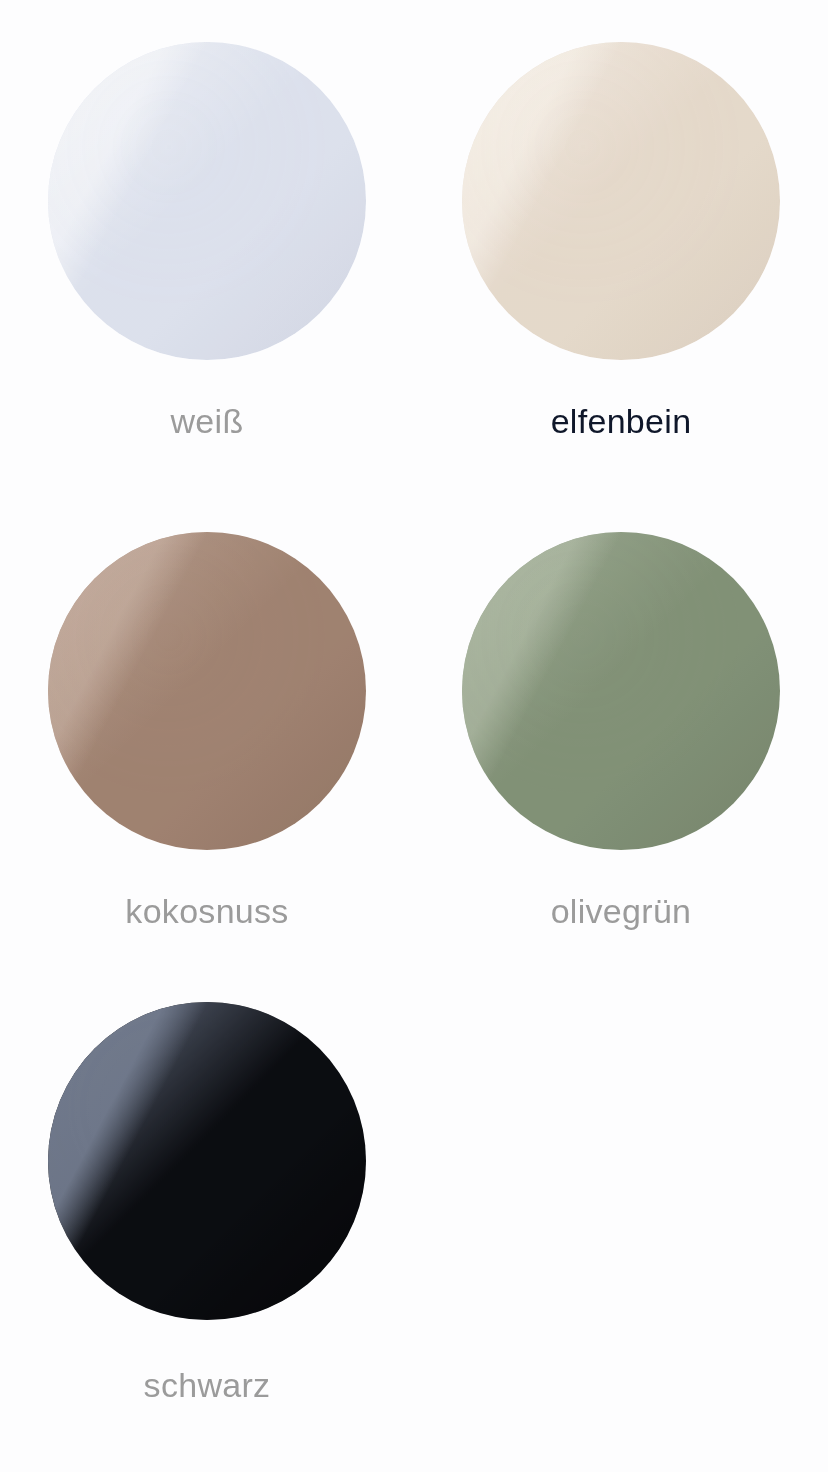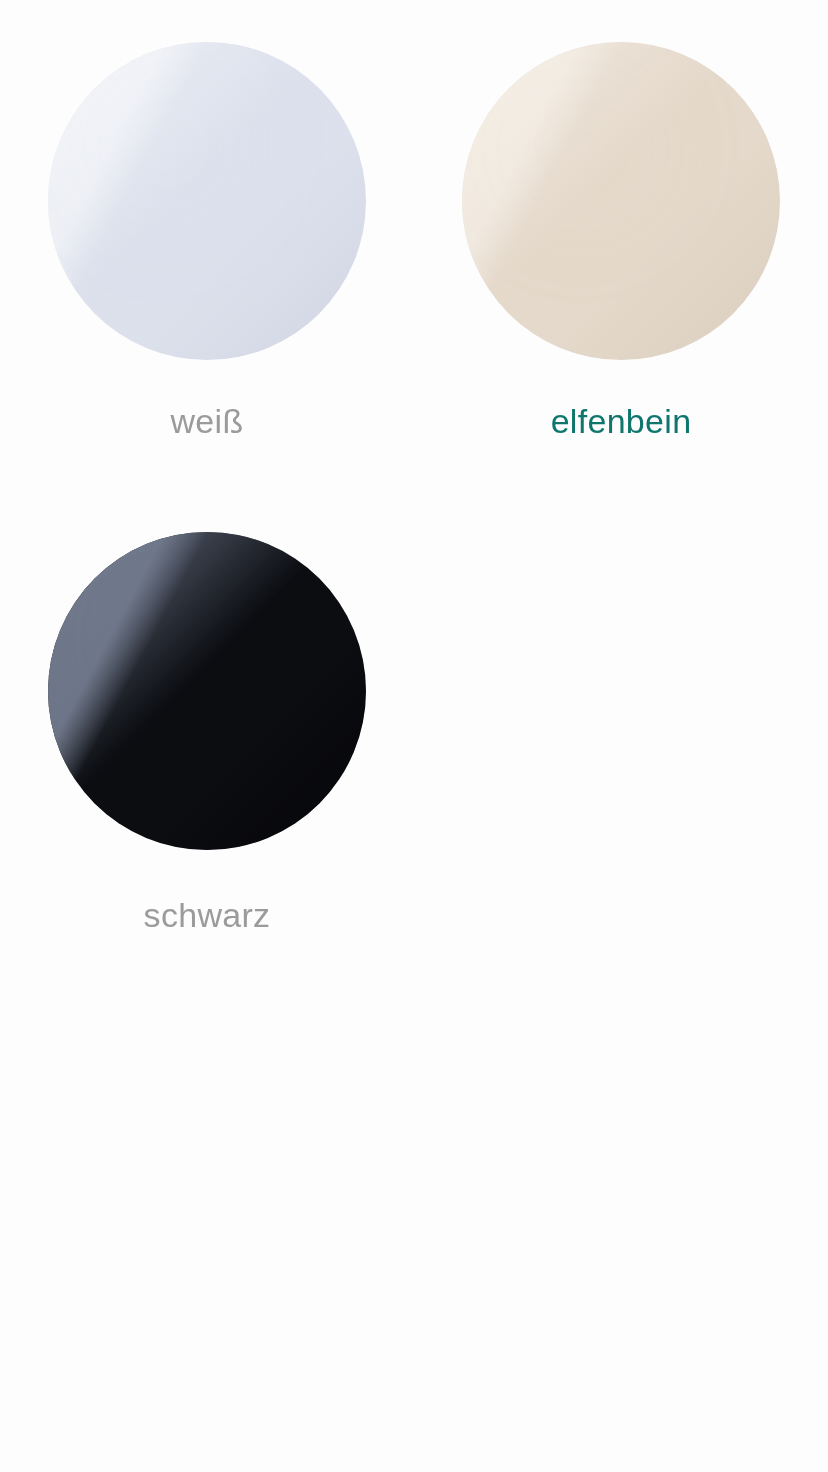--- a/index.html
+++ b/index.html
@@ -130,25 +130,45 @@
   </div>
 
   <div class="swatch-cell">
     <div class="disc-wrap">
       <div class="disc" style="--base: #eadfd2; --gloss: rgba(255,252,247,0.50); --light: rgba(255,252,247,0.42); --dark: rgba(206,190,173,0.35); --edge: rgba(201,185,168,0.20);">
         <div class="body-shade"></div>
         <div class="gloss"></div>
         <div class="rim"></div>
       </div>
     </div>
-    <div class="swatch-label" style="color: #0f766e;">elfenbein</div>
+    <div class="swatch-label" style="color: #0f172a;">elfenbein</div>
   </div>
 
 
+  <div class="swatch-cell">
+    <div class="disc-wrap">
+      <div class="disc" style="--base: #ab8d7b; --gloss: rgba(226,206,194,0.48); --light: rgba(218,198,185,0.32); --dark: rgba(120,94,78,0.28); --edge: rgba(112,88,73,0.22);">
+        <div class="body-shade"></div>
+        <div class="gloss"></div>
+        <div class="rim"></div>
+      </div>
+    </div>
+    <div class="swatch-label" style="color: rgb(155, 155, 155);">kokosnuss</div>
+  </div>
 
+  <div class="swatch-cell">
+    <div class="disc-wrap">
+      <div class="disc" style="--base: #8b9b80; --gloss: rgba(208,216,198,0.46); --light: rgba(198,208,188,0.32); --dark: rgba(92,105,82,0.26); --edge: rgba(88,100,78,0.20);">
+        <div class="body-shade"></div>
+        <div class="gloss"></div>
+        <div class="rim"></div>
+      </div>
+    </div>
+    <div class="swatch-label" style="color: rgb(155, 155, 155);">olivegrün</div>
+  </div>
 
   <div class="swatch-cell">
     <div class="disc-wrap">
       <div class="disc" style="--base: #0d0f14; --gloss: rgba(138,149,172,0.95); --light: rgba(122,133,156,0.78); --dark: rgba(0,0,0,0.55); --edge: rgba(0,0,0,0.35);">
         <div class="body-shade"></div>
         <div class="gloss"></div>
         <div class="rim"></div>
       </div>
     </div>
     <div class="swatch-label" style="color: rgb(155, 155, 155); margin-top: 48px;">schwarz</div>

